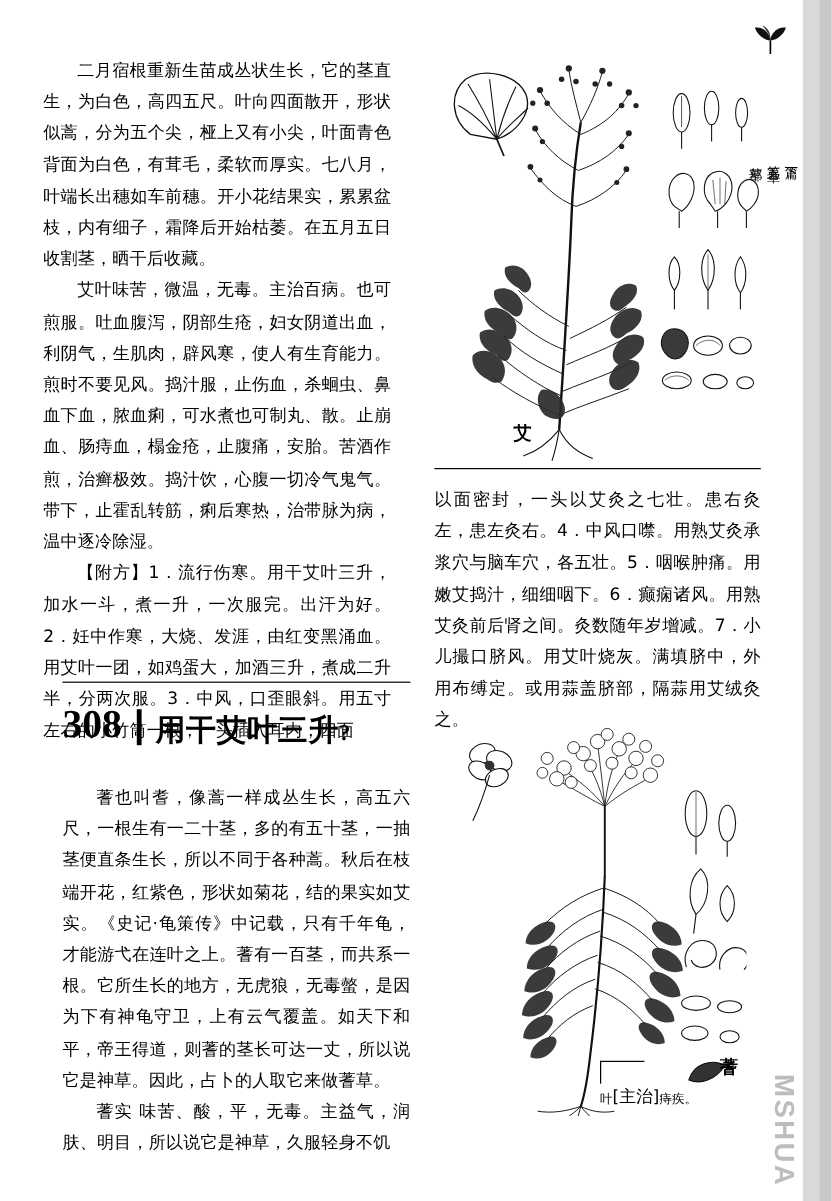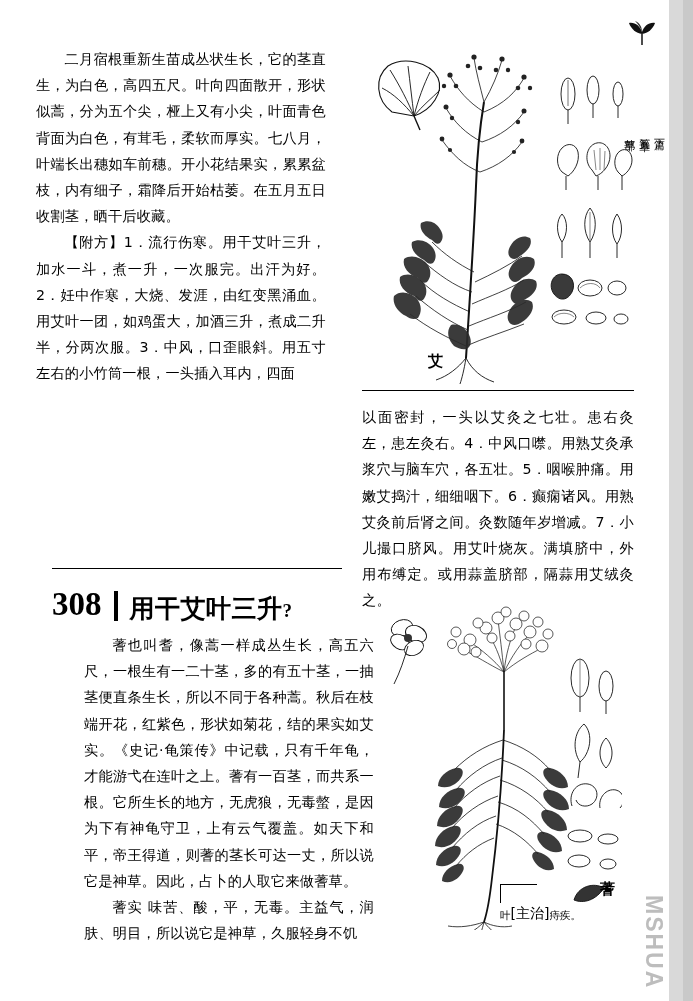--- a/index.html
+++ b/index.html
@@ -156,23 +156,22 @@
     letter-spacing: 0.5px;
   }
   .sec-title .q {
     font-size: 19px;
     font-family: "Liberation Serif", serif;
   }
 
   .col-left-2 {
     position: absolute;
     left: 52px;
-    top: 632px;
+    top: 652px;
     width: 290px;
-    margin-left: 32px;
   }
 
   
   .fig-bottom {
     position: absolute;
     left: 372px;
     top: 600px;
     width: 250px;
     height: 330px;
   }
@@ -229,20 +228,21 @@
       <span>下篇</span>
       <span>第五章</span>
       <span>草部</span>
     </div>
   </div>
 
   <div class="watermark">MSHUA</div>
 
   <div class="col-left">
     <p class="para indent">二月宿根重新生苗成丛状生长，它的茎直生，为白色，高四五尺。叶向四面散开，形状似蒿，分为五个尖，桠上又有小尖，叶面青色背面为白色，有茸毛，柔软而厚实。七八月，叶端长出穗如车前穗。开小花结果实，累累盆枝，内有细子，霜降后开始枯萎。在五月五日收割茎，晒干后收藏。</p>
+    <p class="para indent">艾叶味苦，微温，无毒。主治百病。也可煎服。吐血腹泻，阴部生疮，妇女阴道出血，利阴气，生肌肉，辟风寒，使人有生育能力。煎时不要见风。捣汁服，止伤血，杀蛔虫、鼻血下血，脓血痢，可水煮也可制丸、散。止崩血、肠痔血，榻金疮，止腹痛，安胎。苦酒作煎，治癣极效。捣汁饮，心腹一切冷气鬼气。带下，止霍乱转筋，痢后寒热，治带脉为病，温中逐冷除湿。</p>
     <p class="para indent">【附方】1．流行伤寒。用干艾叶三升，加水一斗，煮一升，一次服完。出汗为好。2．妊中作寒，大烧、发涯，由红变黑涌血。用艾叶一团，如鸡蛋大，加酒三升，煮成二升半，分两次服。3．中风，口歪眼斜。用五寸左右的小竹筒一根，一头插入耳内，四面</p>
   </div>
 
   <div class="fig-top">
     <svg class="art" width="272" height="340" viewBox="0 0 272 340">
       <g stroke="#111" fill="none" stroke-width="0.9">
 
         <g transform="translate(12,14)">
           <path d="M18 52 C2 40 0 18 14 6 C30 -4 56 2 64 18 C70 32 58 50 40 56 Z" fill="#fff" stroke="#111" stroke-width="1.1"></path>
           <path d="M40 56 C34 42 26 26 16 10 M40 56 C38 40 36 22 34 6 M40 56 C44 40 50 24 56 12 M40 56 C30 44 20 34 8 28 M40 56 C48 46 58 38 66 30"></path>

